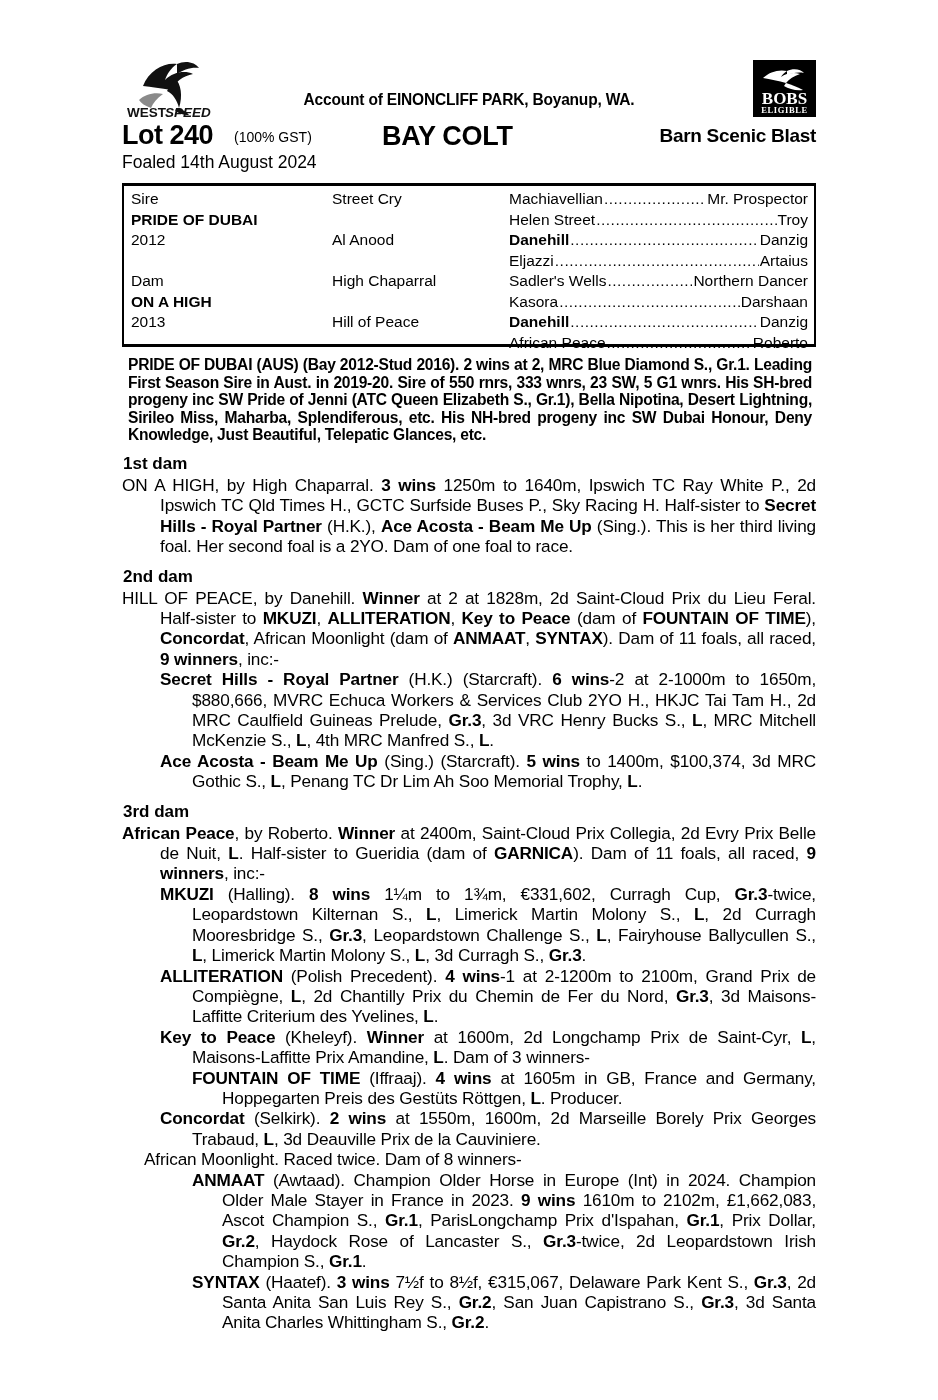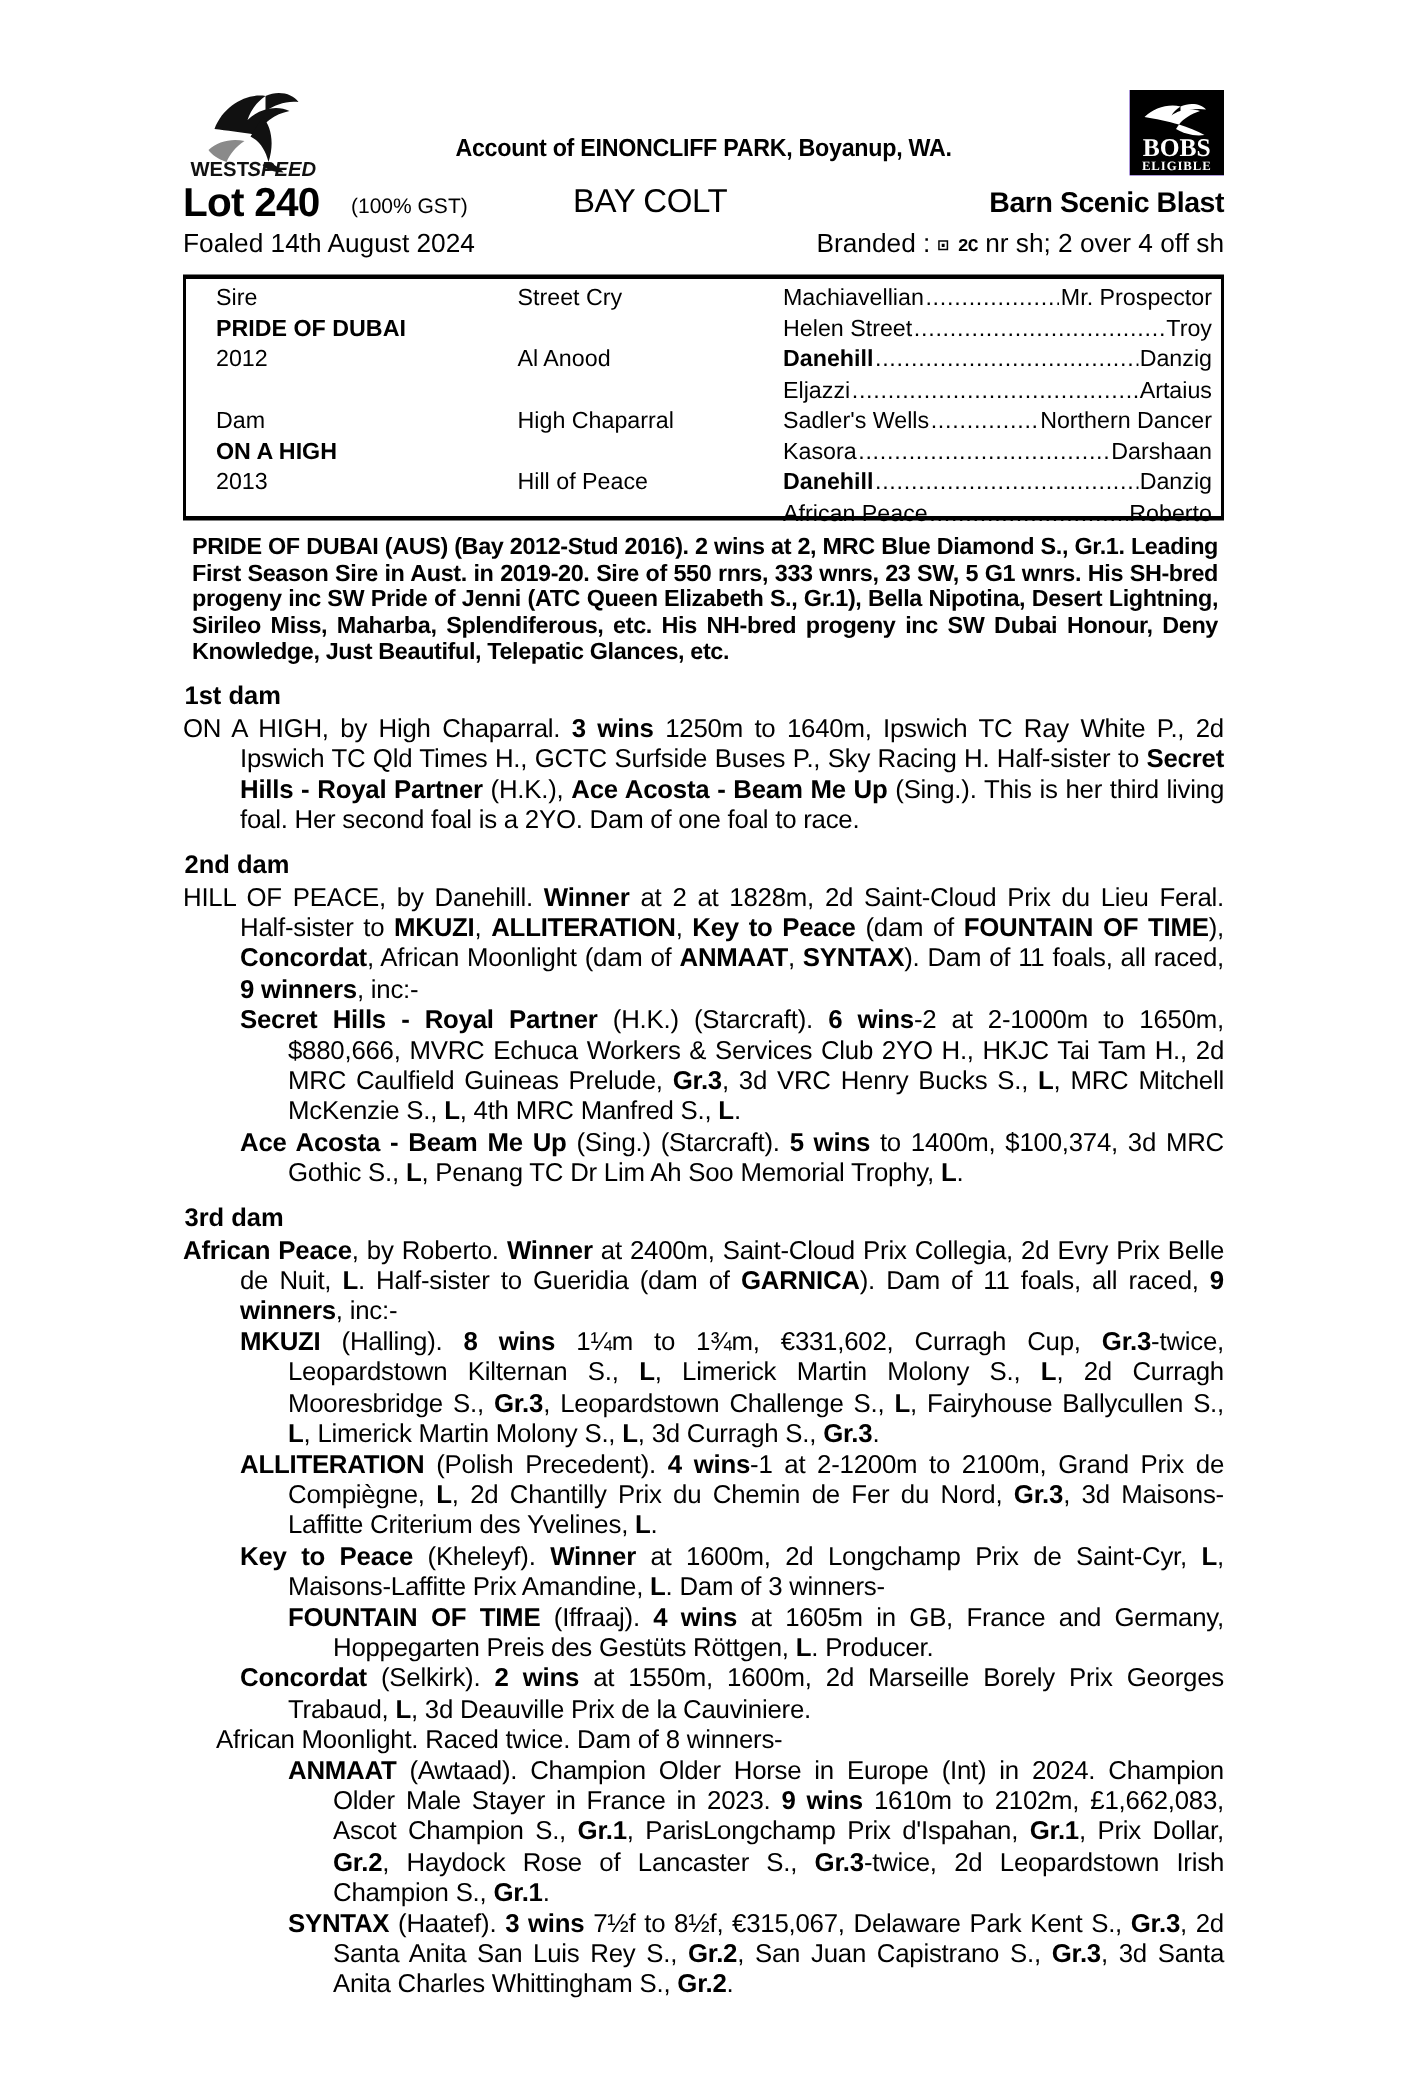--- a/index.html
+++ b/index.html
@@ -76,22 +76,22 @@
   .lot-gst {
     position: absolute;
     left: 112px;
     top: 9px;
     font-size: 14px;
   }
   .colour-sex {
     position: absolute;
     left: 260px;
     top: 1px;
-    font-weight: normal;
-    font-size: 22px;
+    font-weight: bold;
+    font-size: 27px;
     letter-spacing: -0.3px;
   }
   .barn {
     position: absolute;
     right: 0px;
     top: 5px;
     font-weight: bold;
     font-size: 19px;
     letter-spacing: -0.3px;
   }
@@ -134,21 +134,21 @@
   }
   .ped-grid {
     position: relative;
     width: 100%;
     height: 100%;
     padding-top: 5px;
     box-sizing: border-box;
   }
   .ped-row {
     position: absolute;
-    left: 13px;
+    left: 0;
     right: 0;
     height: 20.5px;
     font-size: 15.5px;
     white-space: nowrap;
   }
   .c1 { position: absolute; left: 7px; }
   .c2 { position: absolute; left: 208px; }
   .c3 { position: absolute; left: 385px; right: 6px; }
   .c3 .dotline {
     display: flex;
@@ -233,21 +233,20 @@
 
   <div class="lotline">
     <span class="lot-no">Lot 240</span>
     <span class="lot-gst">(100% GST)</span>
     <span class="colour-sex">BAY COLT</span>
     <span class="barn">Barn Scenic Blast</span>
   </div>
 
   <div class="foaledline">
     <span class="foaled">Foaled 14th August 2024</span>
-    <span class="branded"><span>Branded : </span><span class="brandglyph">⊡ 2C</span><span> nr sh; 2 over 4 off sh</span></span>
   </div>
 
   <div class="ped-wrap">
     <div class="ped-grid" id="ped-grid">
         <div class="ped-row" style="top: 4px;">
           <span class="c1">Sire</span>
           <span class="c2">Street Cry</span>
           <span class="c3">
             <span class="dotline">
               <span class="gp">Machiavellian</span>

